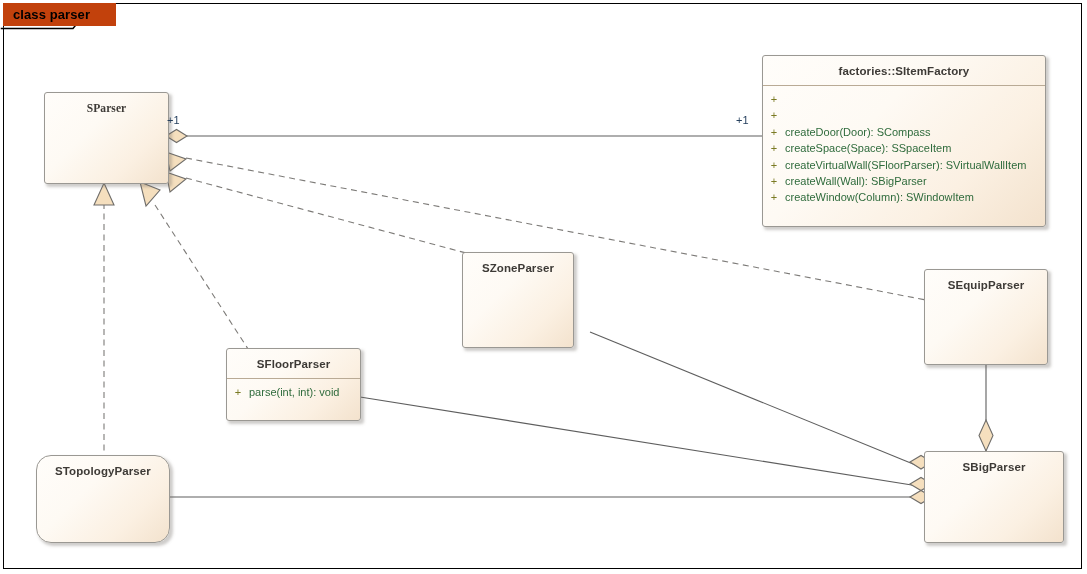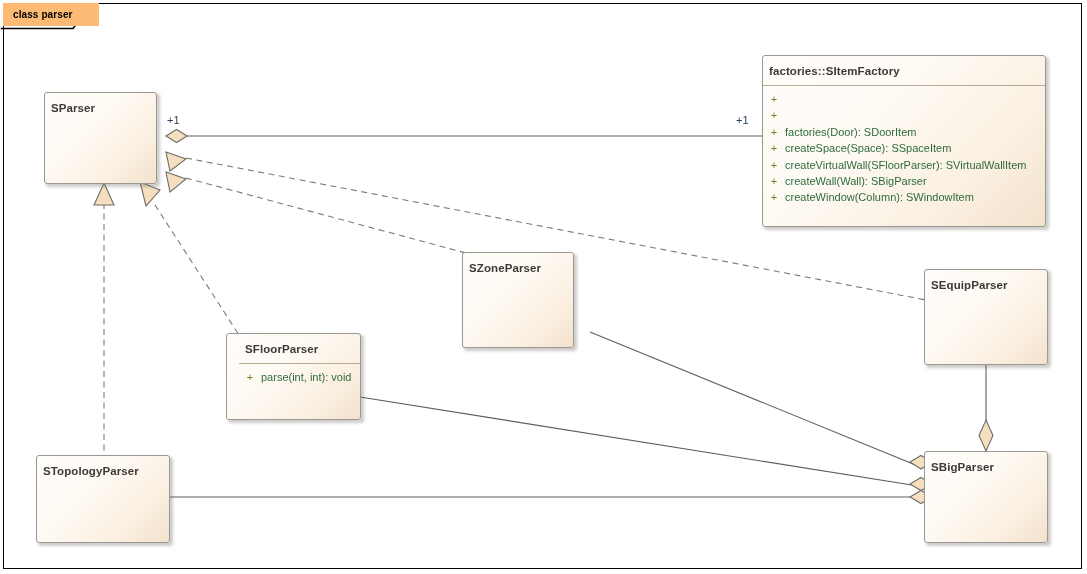--- a/index.html
+++ b/index.html
@@ -31,26 +31,26 @@
     box-sizing: border-box;
     background: transparent;
     pointer-events: none;
   }
   .frame-tab {
     position: absolute;
     left: 3px;
     top: 3px;
     height: 23px;
     box-sizing: border-box;
-    background: #fdba74;
+    background: #c2410c;
     border-right: none;
     display: flex;
     align-items: center;
     padding: 0 26px 0 10px;
-    font-size: 10px;
+    font-size: 13px;
     font-weight: bold;
     color: #000000;
     white-space: nowrap;
     letter-spacing: 0.1px;
   }
   
   .frame-tab-edge {
     position: absolute;
     left: 0;
     top: 3px;
@@ -95,21 +95,21 @@
     background:
       linear-gradient(135deg,
         #fffdfa 0%,
         #fefaf4 38%,
         #fbf0e2 72%,
         #f3e2cd 100%);
     box-shadow: 2.5px 2.5px 3px rgba(110,105,100,0.34);
     overflow: hidden;
   }
   .node-title {
-    text-align: left;
+    text-align: center;
     font-size: 11.5px;
     font-weight: bold;
     color: #3d3a36;
     padding: 9px 6px 8px 6px;
     white-space: nowrap;
     letter-spacing: 0.1px;
   }
   .node.has-members .node-title {
     border-bottom: 1px solid #b9aa95;
     padding: 9px 6px 8px 6px;
@@ -172,36 +172,36 @@
     <line class="wire" x1="360" y1="397" x2="918" y2="486"></line>
     <polygon class="head-fill" points="910,484 921,477.5 932,484 921,490.5"></polygon>
 
     <line class="wire" x1="170" y1="497" x2="918" y2="497"></line>
     <polygon class="head-fill" points="910,497 921,490.5 932,497 921,503.5"></polygon>
 
     <line class="wire" x1="986" y1="348" x2="986" y2="451"></line>
     <polygon class="head-fill" points="986,420 993,435.5 986,451 979,435.5"></polygon>
   </svg>
 
-  <div class="node" style="left:44px; top:92px; width:113px; height:92px;">
+  <div class="node" style="left:44px; top:92px; width:125px; height:92px;font-family:Liberation Serif, serif;">
     <div class="node-title">SParser</div>
   </div>
 
   <div class="node has-members" style="left:762px; top:55px; width:284px; height:172px;">
     <div class="node-title">factories::SItemFactory</div>
     <div class="members">
       <div class="member">
         <span class="member-vis">+</span>
       </div>
       <div class="member">
         <span class="member-vis">+</span>
       </div>
       <div class="member">
         <span class="member-vis">+</span>
-        <span class="member-sig">factories(Door): SDoorItem</span>
+        <span class="member-sig">createDoor(Door): SCompass</span>
       </div>
       <div class="member">
         <span class="member-vis">+</span>
         <span class="member-sig">createSpace(Space): SSpaceItem</span>
       </div>
       <div class="member">
         <span class="member-vis">+</span>
         <span class="member-sig">createVirtualWall(SFloorParser): SVirtualWallItem</span>
       </div>
       <div class="member">
@@ -216,35 +216,35 @@
   </div>
 
   <div class="node" style="left:462px; top:252px; width:112px; height:96px;">
     <div class="node-title">SZoneParser</div>
   </div>
 
   <div class="node" style="left:924px; top:269px; width:124px; height:96px;">
     <div class="node-title">SEquipParser</div>
   </div>
 
-  <div class="node has-members" style="left:226px; top:333px; width:135px; height:87px;padding-left:12px;">
+  <div class="node has-members" style="left:226px; top:348px; width:135px; height:73px;">
     <div class="node-title">SFloorParser</div>
     <div class="members">
       <div class="member">
         <span class="member-vis">+</span>
         <span class="member-sig">parse(int, int): void</span>
       </div>
     </div>
   </div>
 
-  <div class="node" style="left:36px; top:455px; width:134px; height:88px;">
+  <div class="node" style="left:36px; top:455px; width:134px; height:88px;border-radius:15px;">
     <div class="node-title">STopologyParser</div>
   </div>
 
-  <div class="node" style="left:924px; top:451px; width:124px; height:92px;">
+  <div class="node" style="left:924px; top:451px; width:140px; height:92px;">
     <div class="node-title">SBigParser</div>
   </div>
 
   <div class="mult" style="left:167px; top:114px;">+1</div>
   <div class="mult" style="left:736px; top:114px;">+1</div>
 
   <div class="frame"></div>
   <svg class="frame-tab-edge" viewBox="0 0 1079 30" width="1079" height="30">
     <path d="M 0.75 25.5 L 73 25.5 L 92 2 L 92 0.75" fill="#ffffff" stroke="#000000" stroke-width="1.5" stroke-linejoin="miter"></path>
   </svg>

